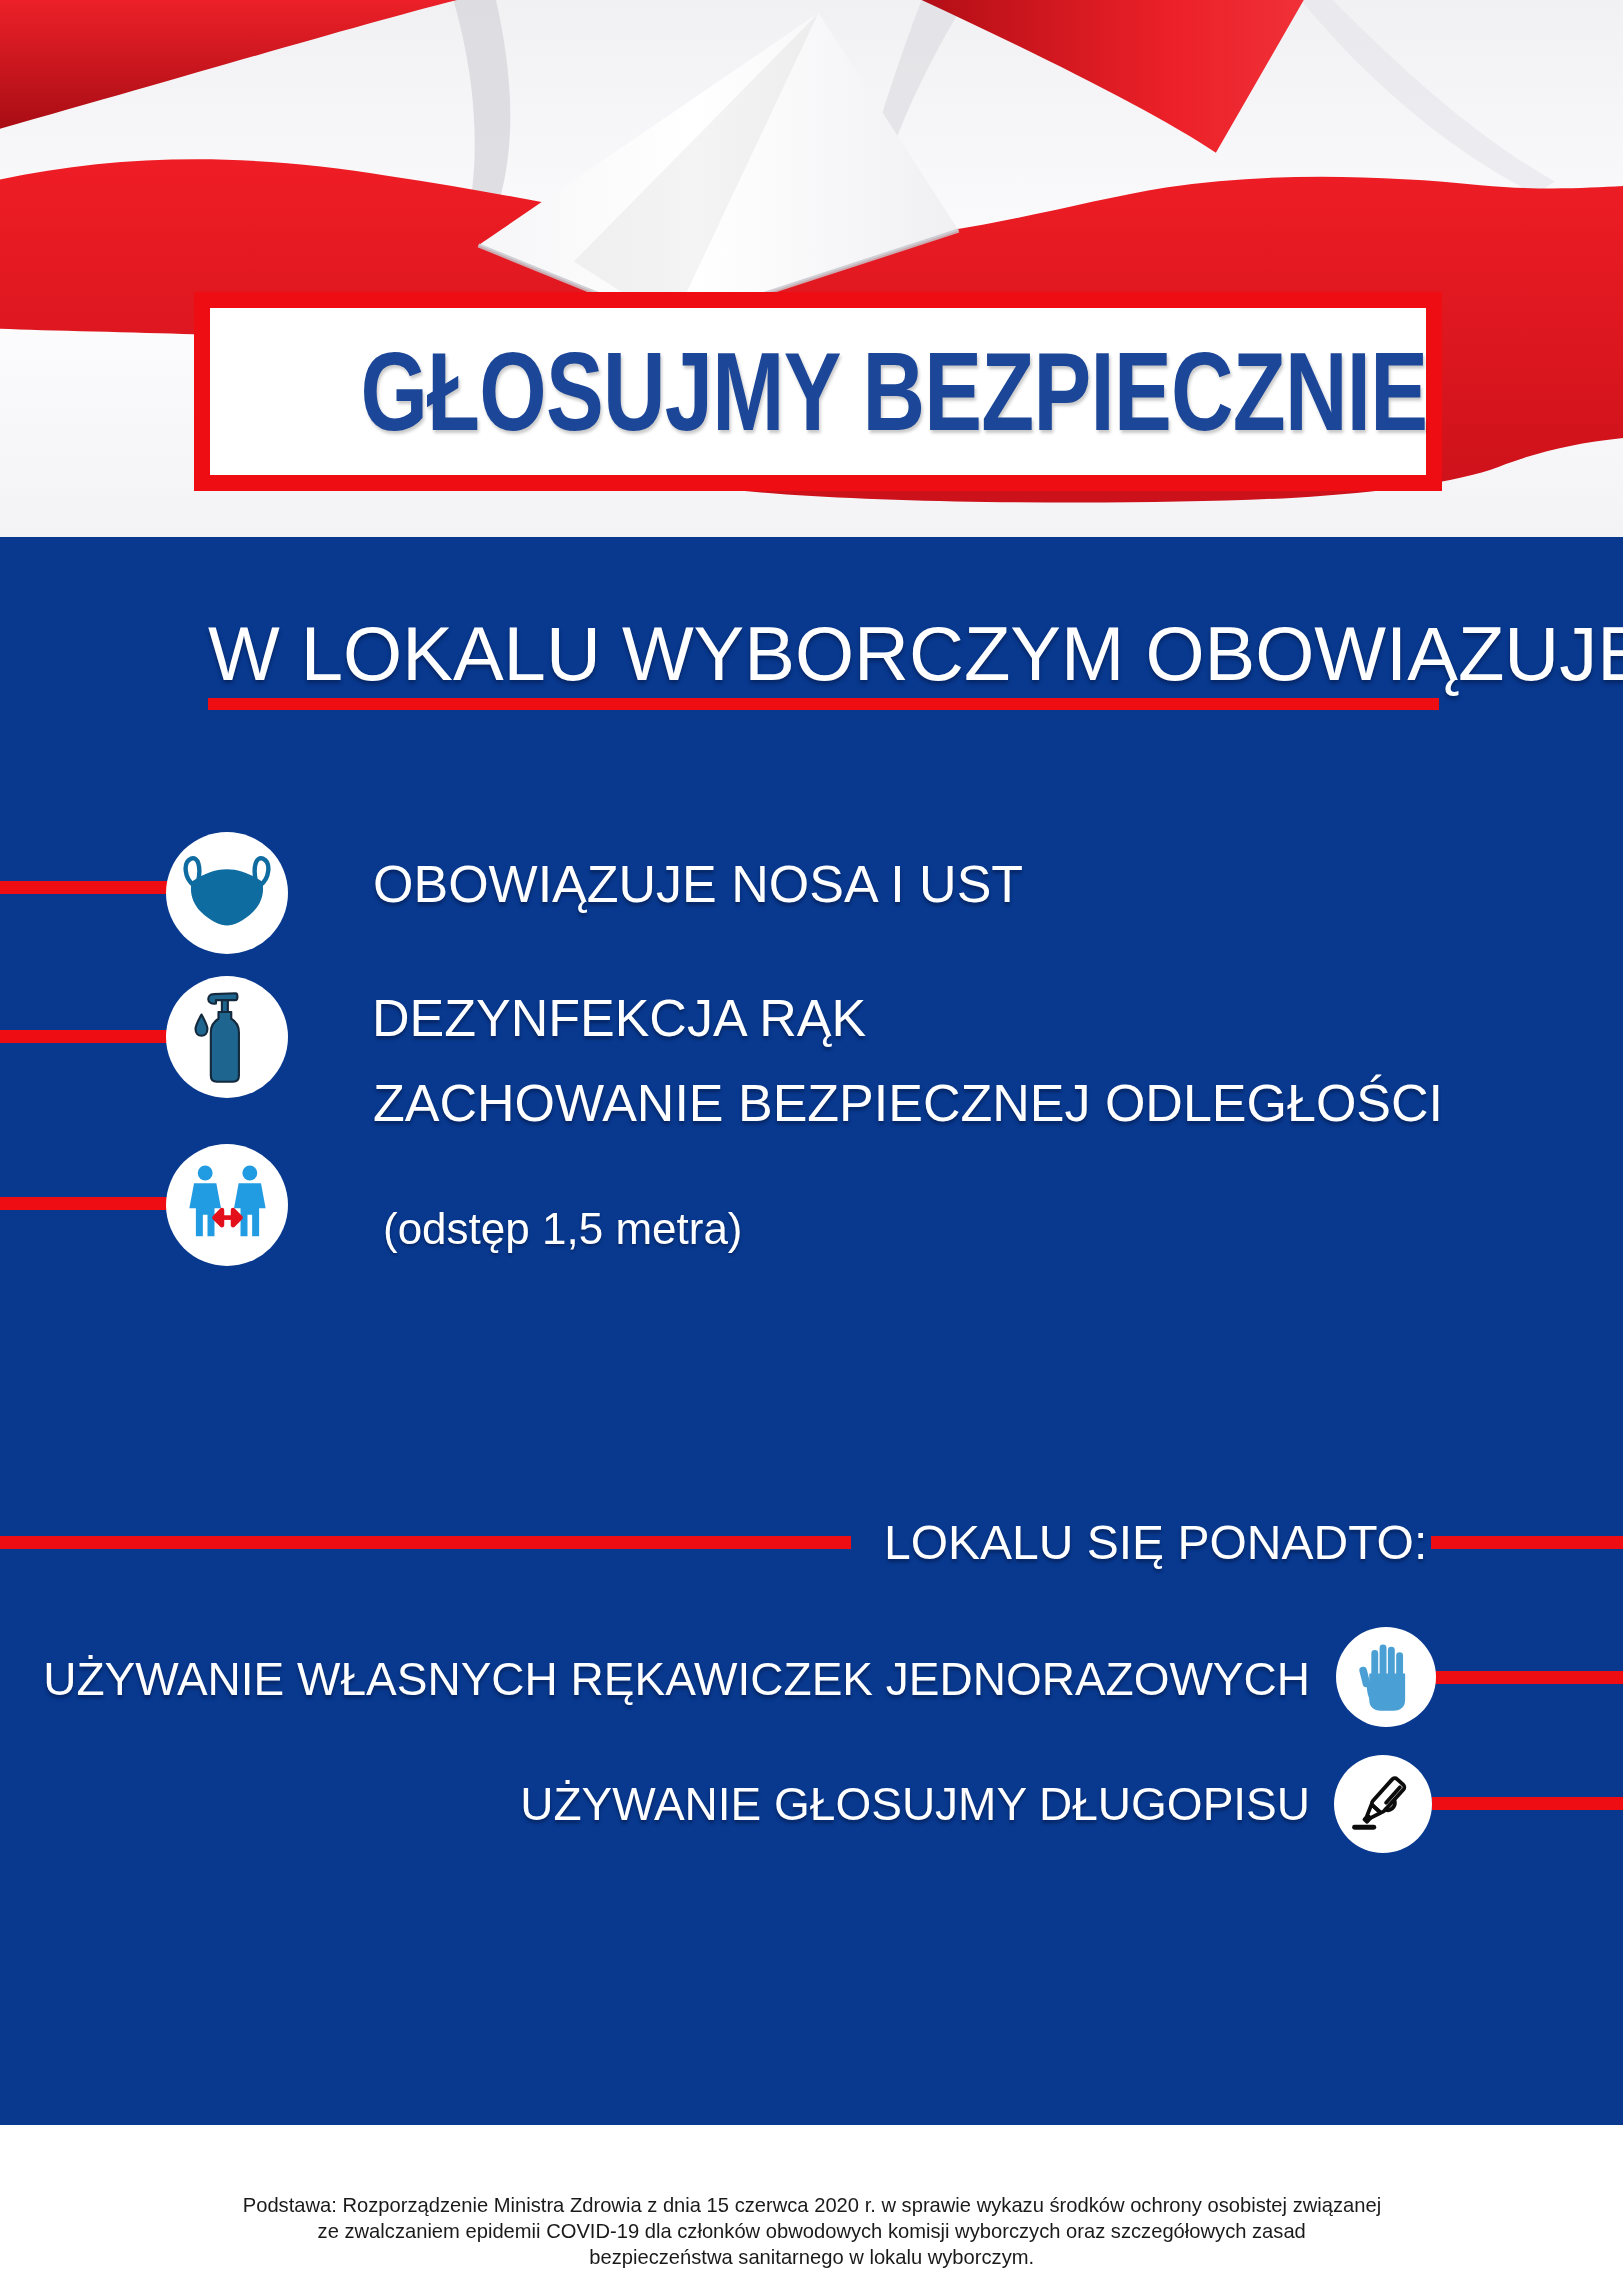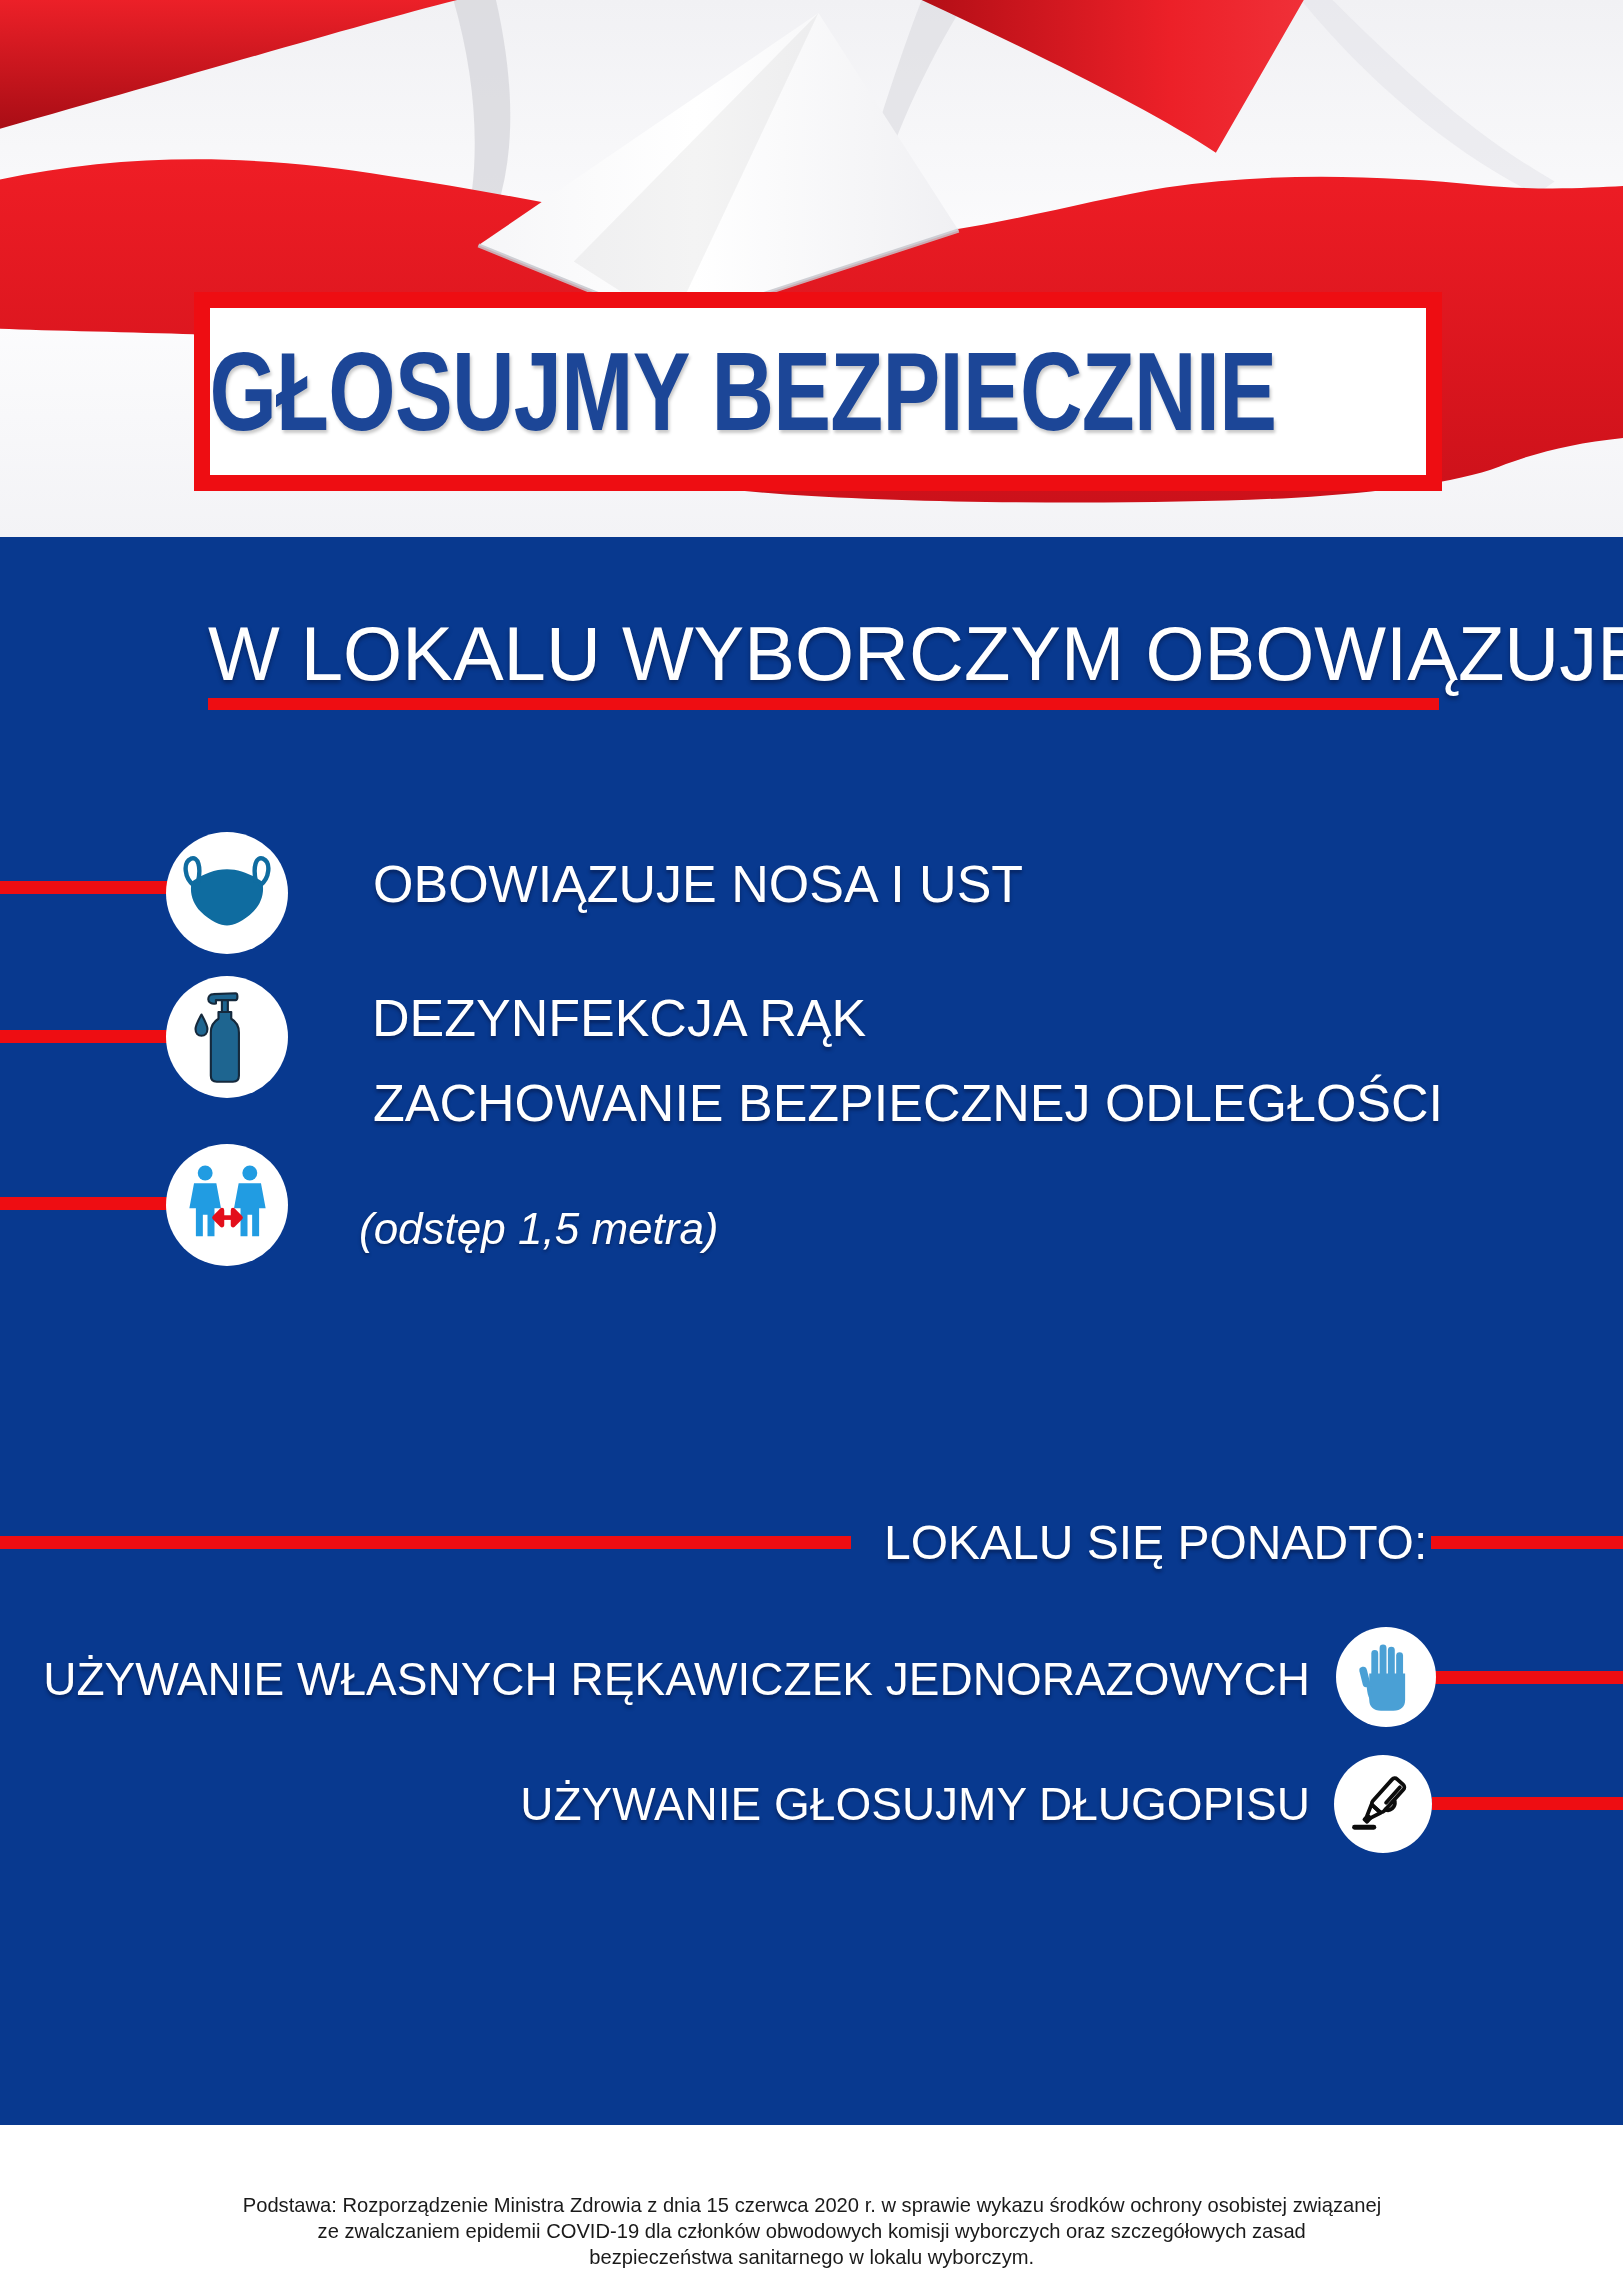--- a/index.html
+++ b/index.html
@@ -10,21 +10,21 @@
   }
   
   #flag{position:absolute;left:0;top:0;width:1623px;height:537px;}
   
   .title-box{
     position:absolute;left:194px;top:292px;width:1248px;height:199px;
     background:#ee0d12;box-sizing:border-box;padding:15.7px;
   }
   .title-inner{
     width:100%;height:100%;background:#ffffff;
-    display:flex;align-items:center;justify-content:flex-end;
+    display:flex;align-items:center;justify-content:flex-start;
   }
   .title-text{
     font-size:111px;font-weight:700;color:#1c4697;white-space:nowrap;
     transform:scaleX(0.78);transform-origin:center;
     text-shadow:1.9px 2.8px 3.7px rgba(0,0,0,0.22);
     letter-spacing:-0.9px;
   }
   
   .heading1{
     position:absolute;left:208px;top:610px;
@@ -182,21 +182,21 @@
         </g>
         <g stroke="#e30f1b" stroke-width="5" fill="#e30f1b">
           <line x1="42" y1="63" x2="58" y2="63"></line>
           <path d="M44,55 L36,63 L44,71 Z" stroke-linejoin="round"></path>
           <path d="M56,55 L64,63 L56,71 Z" stroke-linejoin="round"></path>
         </g>
       </svg>
     </span>
   </div>
   <div class="item-label" style="left:373px;top:1077px;">ZACHOWANIE BEZPIECZNEJ ODLEGŁOŚCI</div>
-  <div class="item-sublabel" style="left:359px;top:1207px;font-style:italic;">(odstęp 1,5 metra)</div>
+  <div class="item-sublabel" style="left:383px;top:1207px;">(odstęp 1,5 metra)</div>
 
   <div class="redline" style="left:0;top:1536px;width:851px;"></div>
   <div class="heading2">LOKALU SIĘ PONADTO:</div>
   <div class="redline" style="left:1431px;top:1536px;width:192px;"></div>
 
   <div class="rec-label" style="top:1656px;">UŻYWANIE WŁASNYCH RĘKAWICZEK JEDNORAZOWYCH</div>
   <div class="redline" style="left:1433px;top:1671px;width:190px;"></div>
   <div class="circle" style="left:1336px;top:1627px;width:100px;height:100px;">
     <span>
       <svg width="69" height="76" viewBox="0 0 100 110">

